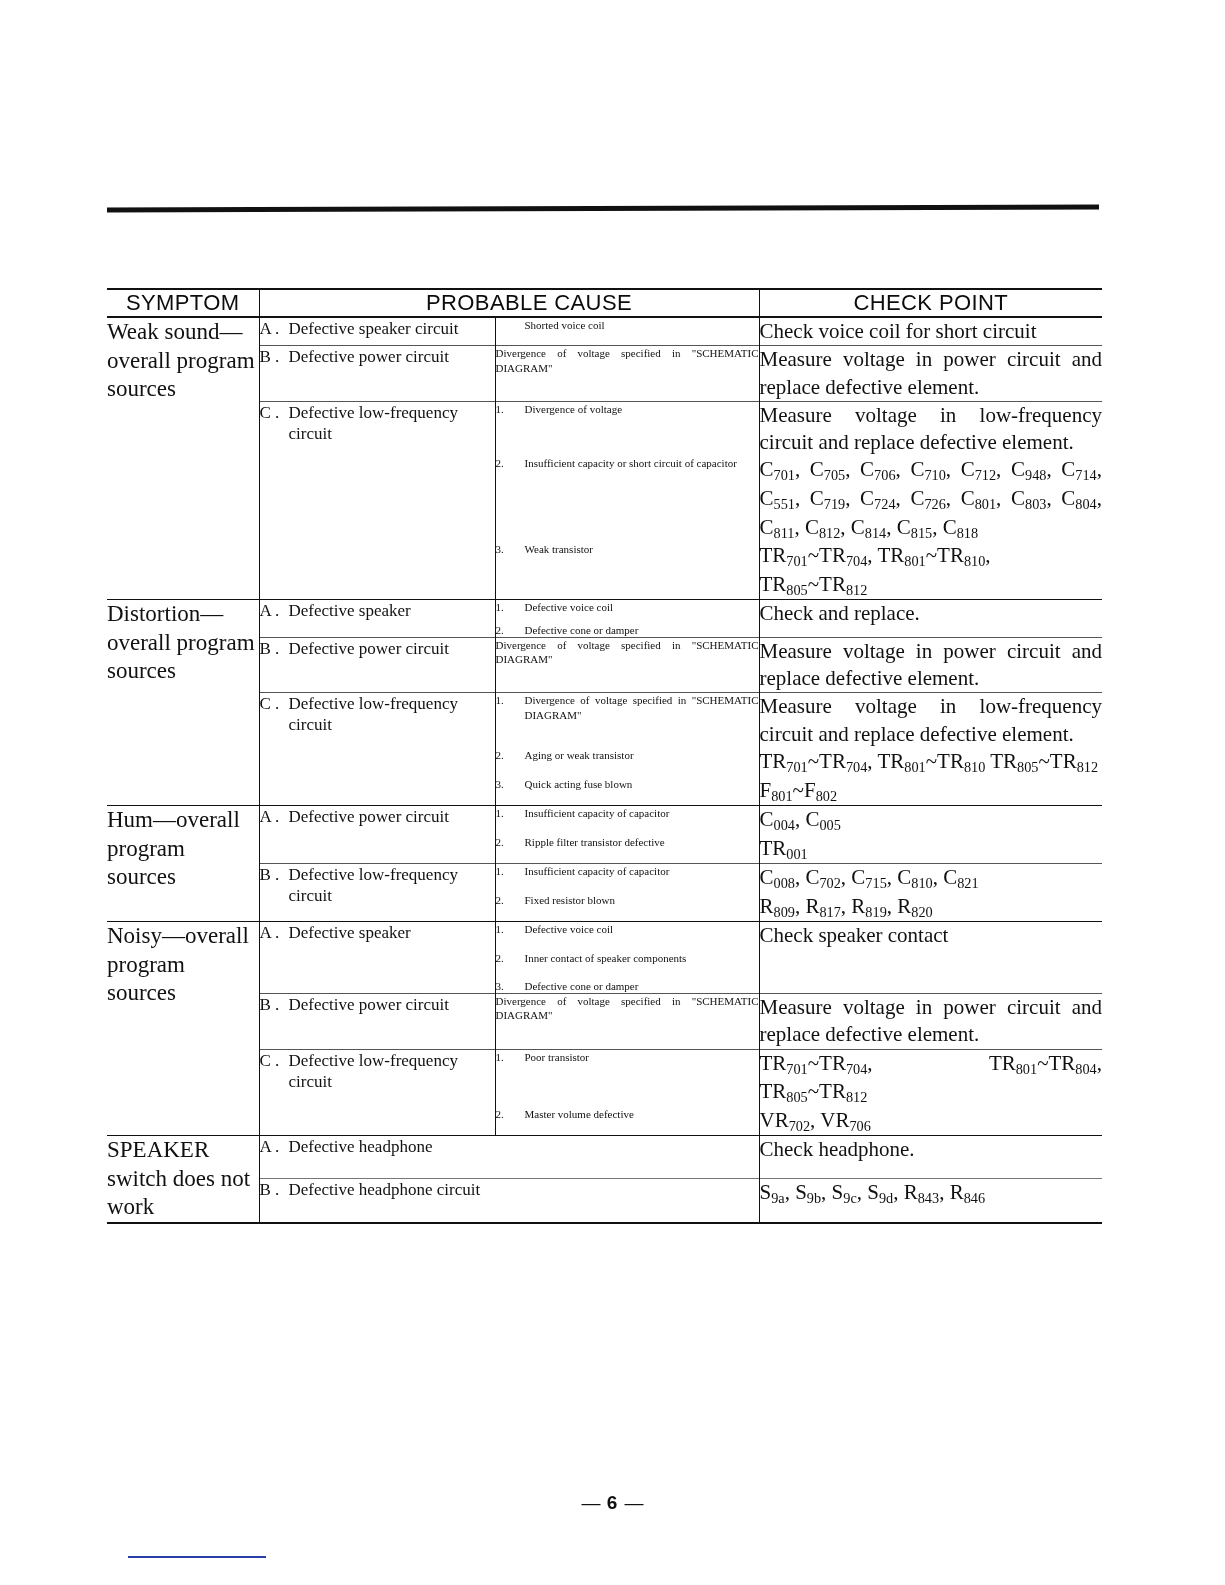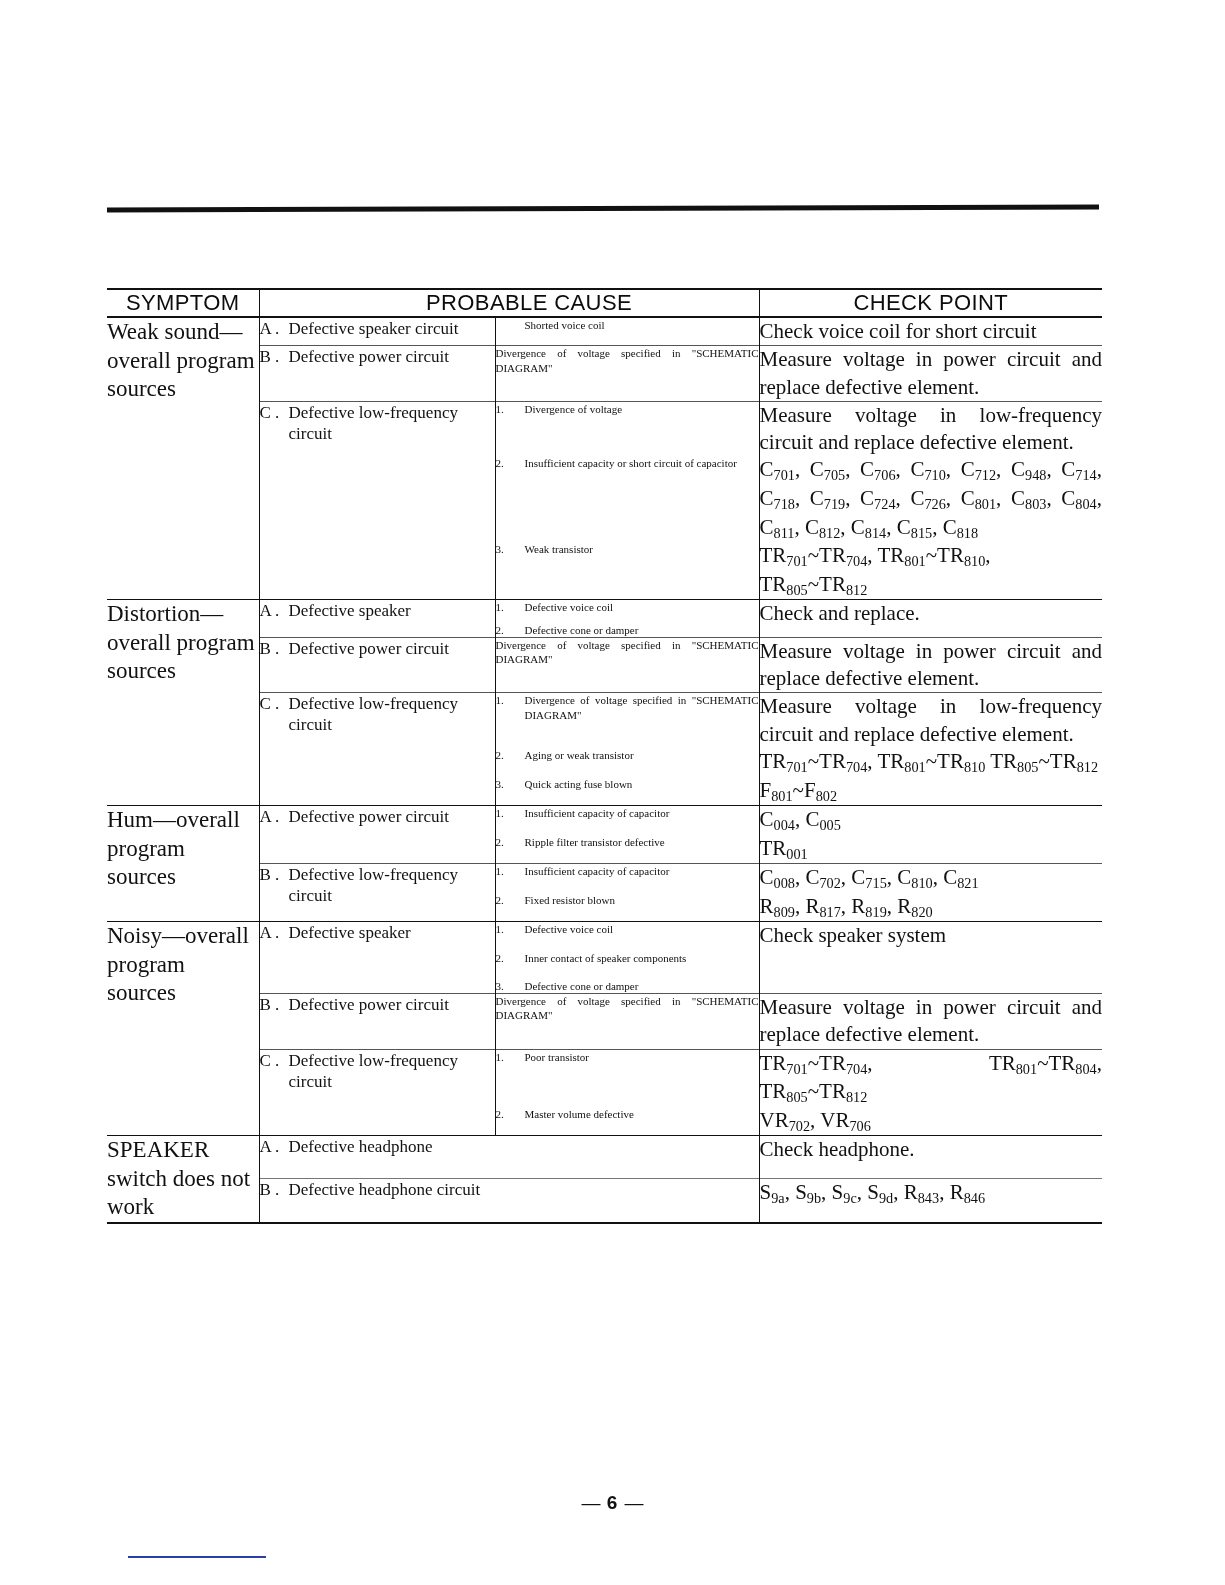--- a/index.html
+++ b/index.html
@@ -222,21 +222,21 @@
           </td>
         </tr>
         <tr>
           <td class="numcell">
             <div class="num-item">
               <span class="num-mark">2.</span>
               <span class="num-text">Insufficient capacity or short circuit of capacitor</span>
             </div>
           </td>
           <td class="chkcell">
-            <div class="chk-item just">C<sub>701</sub>, C<sub>705</sub>, C<sub>706</sub>, C<sub>710</sub>, C<sub>712</sub>, C<sub>948</sub>, C<sub>714</sub>, C<sub>718</sub>, C<sub>719</sub>, C<sub>724</sub>, C<sub>726</sub>, C<sub>801</sub>, C<sub>803</sub>, C<sub>804</sub>, C<sub>811</sub>, C<sub>812</sub>, C<sub>814</sub>, C<sub>815</sub>, C<sub>818</sub></div>
+            <div class="chk-item just">C<sub>701</sub>, C<sub>705</sub>, C<sub>706</sub>, C<sub>710</sub>, C<sub>712</sub>, C<sub>948</sub>, C<sub>714</sub>, C<sub>551</sub>, C<sub>719</sub>, C<sub>724</sub>, C<sub>726</sub>, C<sub>801</sub>, C<sub>803</sub>, C<sub>804</sub>, C<sub>811</sub>, C<sub>812</sub>, C<sub>814</sub>, C<sub>815</sub>, C<sub>818</sub></div>
           </td>
         </tr>
         <tr>
           <td class="numcell">
             <div class="num-item">
               <span class="num-mark">3.</span>
               <span class="num-text">Weak transistor</span>
             </div>
           </td>
           <td class="chkcell">
@@ -396,21 +396,21 @@
             <div class="num-item">
               <span class="num-mark">2.</span>
               <span class="num-text just">Inner contact of speaker components</span>
             </div>
             <div class="num-item">
               <span class="num-mark">3.</span>
               <span class="num-text">Defective cone or damper</span>
             </div>
           </td>
           <td class="chkcell">
-            <div class="chk-item">Check speaker system</div>
+            <div class="chk-item">Check speaker contact</div>
           </td>
         </tr>
         <tr class="sep-minor">
           <td class="letcell">
             <div class="letter-item">
               <span class="letter-mark">B .</span>
               <span class="letter-text">Defective power circuit</span>
             </div>
           </td>
           <td class="numcell">

